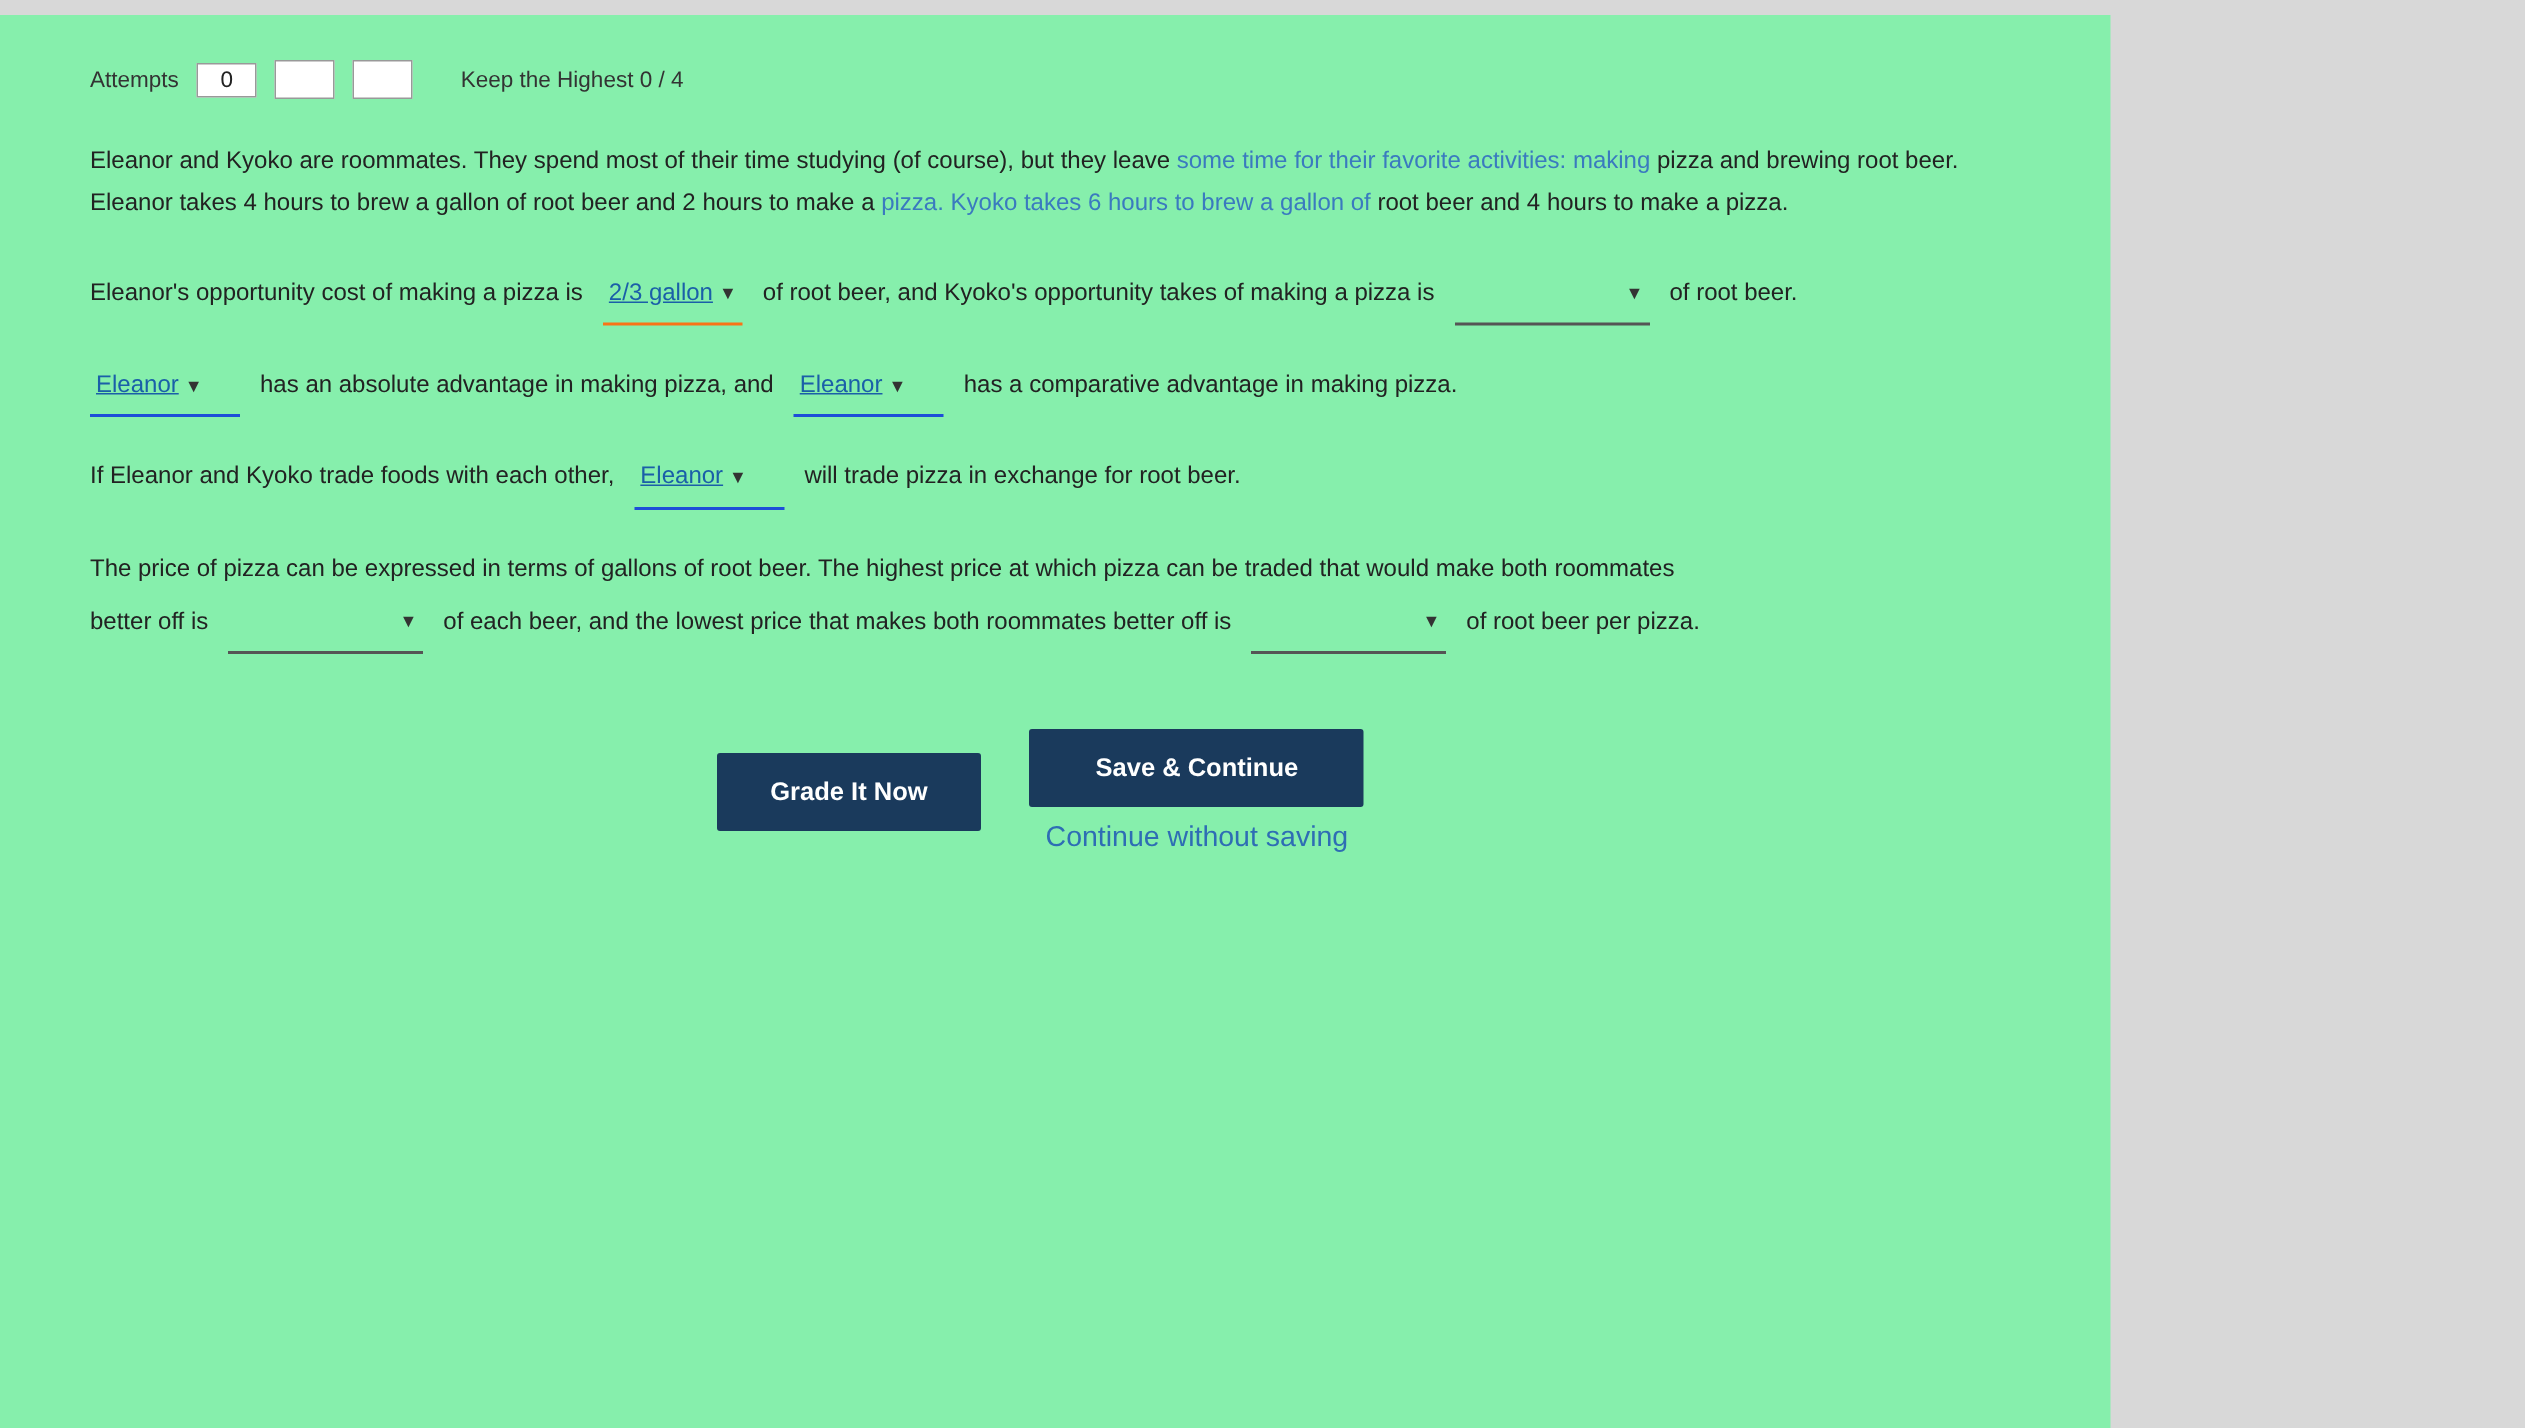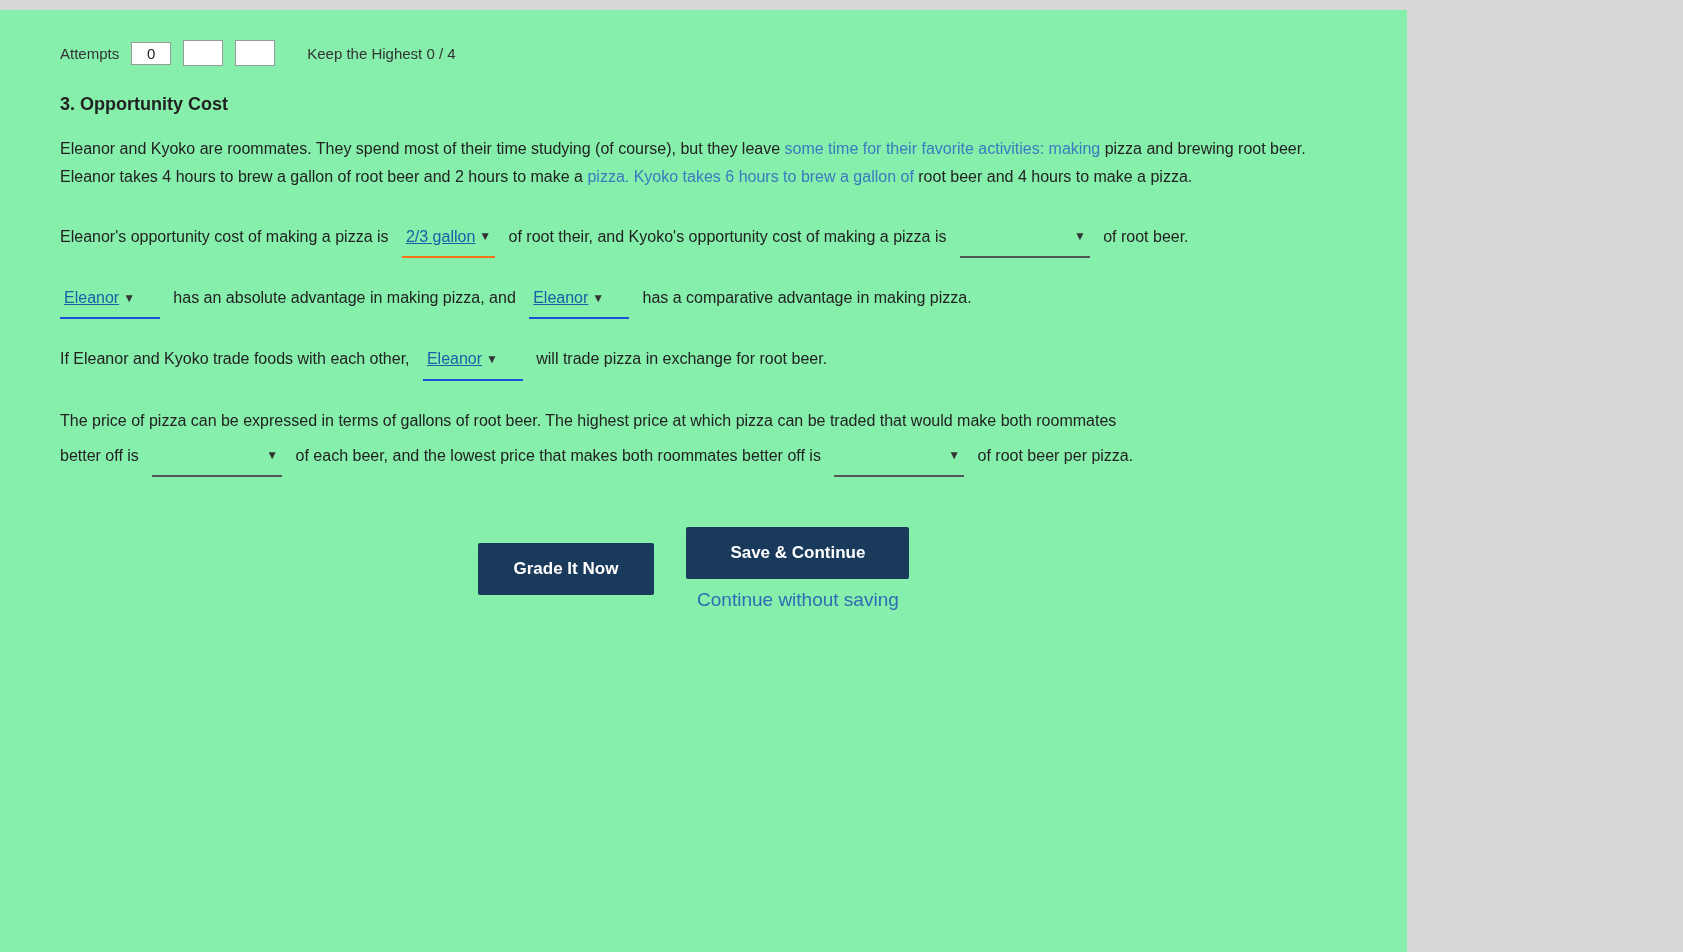--- a/index.html
+++ b/index.html
@@ -198,38 +198,34 @@
 <div class="page-container">
 
   <div class="attempts-row">
     <span class="attempts-label">Attempts</span>
     <div class="attempts-box">0</div>
     <div class="attempts-box-empty"></div>
     <div class="attempts-box-empty"></div>
     <span class="keep-highest">Keep the Highest 0 / 4</span>
   </div>
 
-  <div class="question-title">
-    <span>3.</span>
-    <span>Opportunity Cost</span>
-  </div>
 
   <div class="question-body">
     Eleanor and Kyoko are roommates. They spend most of their time studying (of course), but they leave <span class="highlight-blue">some time for their favorite activities: making</span> pizza and brewing root beer. Eleanor takes 4 hours to brew a gallon of root beer and 2 hours to make a <span class="highlight-blue">pizza. Kyoko takes 6 hours to brew a gallon of</span> root beer and 4 hours to make a pizza.
   </div>
 
   <div class="sentence-block">
     <span>Eleanor's opportunity cost of making a pizza is</span>
     &nbsp;
     <span class="inline-dropdown">
       <span class="dropdown-value">2/3 gallon</span>
       <span class="dropdown-arrow">▼</span>
     </span>
     &nbsp;
-    <span>of root their, and Kyoko's opportunity cost of making a pizza is</span>
+    <span>of root beer, and Kyoko's opportunity takes of making a pizza is</span>
     &nbsp;
     <span class="blank-dropdown">
       <span class="dropdown-value">&nbsp;&nbsp;&nbsp;&nbsp;&nbsp;&nbsp;&nbsp;&nbsp;&nbsp;&nbsp;&nbsp;&nbsp;</span>
       <span class="dropdown-arrow">▼</span>
     </span>
     &nbsp;
     <span>of root beer.</span>
   </div>
 
   <div class="sentence-block">

